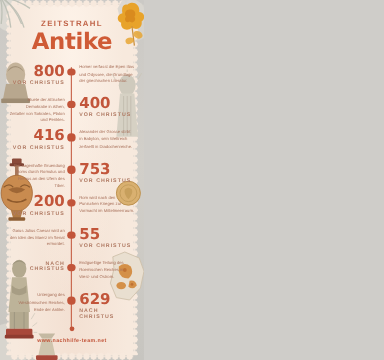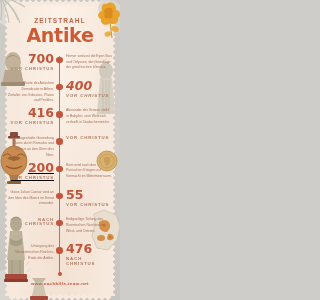--- a/index.html
+++ b/index.html
@@ -227,59 +227,60 @@
     <div class="kicker">ZEITSTRAHL</div>
     <div class="title">Antike</div>
   </div>
 
   <div class="timeline">
     <div class="axis"></div>
     <div id="entries">
         <div class="entry" style="top: 6px;">
           <div class="dot"></div>
           <div class="side-left" style="top: -7px;">
-            <div class="year">700</div>
+            <div class="year">800</div>
             <div class="era">VOR CHRISTUS</div>
           </div>
           <div class="side-right" style="top: -7px;">
             <div class="blurb">Homer verfasst die Epen Ilias und Odyssee, die Grundlage der griechischen Literatur.</div>
           </div>
         </div>
         <div class="entry" style="top: 33.2px;">
           <div class="dot"></div>
-          <div class="side-right" style="top: -7px; font-style: italic;">
+          <div class="side-right" style="top: -7px;">
             <div class="year">400</div>
             <div class="era">VOR CHRISTUS</div>
           </div>
           <div class="side-left" style="top: -7px;">
             <div class="blurb">Bluete der Attischen Demokratie in Athen, Zeitalter von Sokrates, Platon und Perikles.</div>
           </div>
         </div>
         <div class="entry" style="top: 60.4px;">
           <div class="dot"></div>
           <div class="side-left" style="top: -7px;">
             <div class="year">416</div>
             <div class="era">VOR CHRISTUS</div>
           </div>
           <div class="side-right" style="top: -7px;">
             <div class="blurb">Alexander der Grosse stirbt in Babylon, sein Weltreich zerfaellt in Diadochenreiche.</div>
           </div>
         </div>
         <div class="entry" style="top: 87.6px;">
           <div class="dot"></div>
           <div class="side-right" style="top: -7px;">
+            <div class="year">753</div>
             <div class="era">VOR CHRISTUS</div>
           </div>
           <div class="side-left" style="top: -7px;">
             <div class="blurb">Der sagenhafte Gruendung Roms durch Romulus und Remus an den Ufern des Tiber.</div>
           </div>
         </div>
         <div class="entry" style="top: 114.8px;">
           <div class="dot"></div>
-          <div class="side-left" style="top: -7px; text-decoration: underline;">
+          <div class="side-left" style="top: -7px;">
             <div class="year">200</div>
             <div class="era">VOR CHRISTUS</div>
           </div>
           <div class="side-right" style="top: -7px;">
             <div class="blurb">Rom wird nach den Punischen Kriegen zur Vormacht im Mittelmeerraum.</div>
           </div>
         </div>
         <div class="entry" style="top: 142px;">
           <div class="dot"></div>
           <div class="side-right" style="top: -7px;">
@@ -295,21 +296,21 @@
           <div class="side-left" style="top: -7px;">
             <div class="era">NACH CHRISTUS</div>
           </div>
           <div class="side-right" style="top: -7px;">
             <div class="blurb">Endgueltige Teilung des Roemischen Reiches in West- und Ostrom.</div>
           </div>
         </div>
         <div class="entry" style="top: 196.4px;">
           <div class="dot"></div>
           <div class="side-right" style="top: -7px;">
-            <div class="year">476</div>
+            <div class="year">629</div>
             <div class="era">NACH CHRISTUS</div>
           </div>
           <div class="side-left" style="top: -7px;">
             <div class="blurb">Untergang des Weströmischen Reiches, Ende der Antike.</div>
           </div>
         </div>
       </div>
   </div>
 
   <div class="footer">

